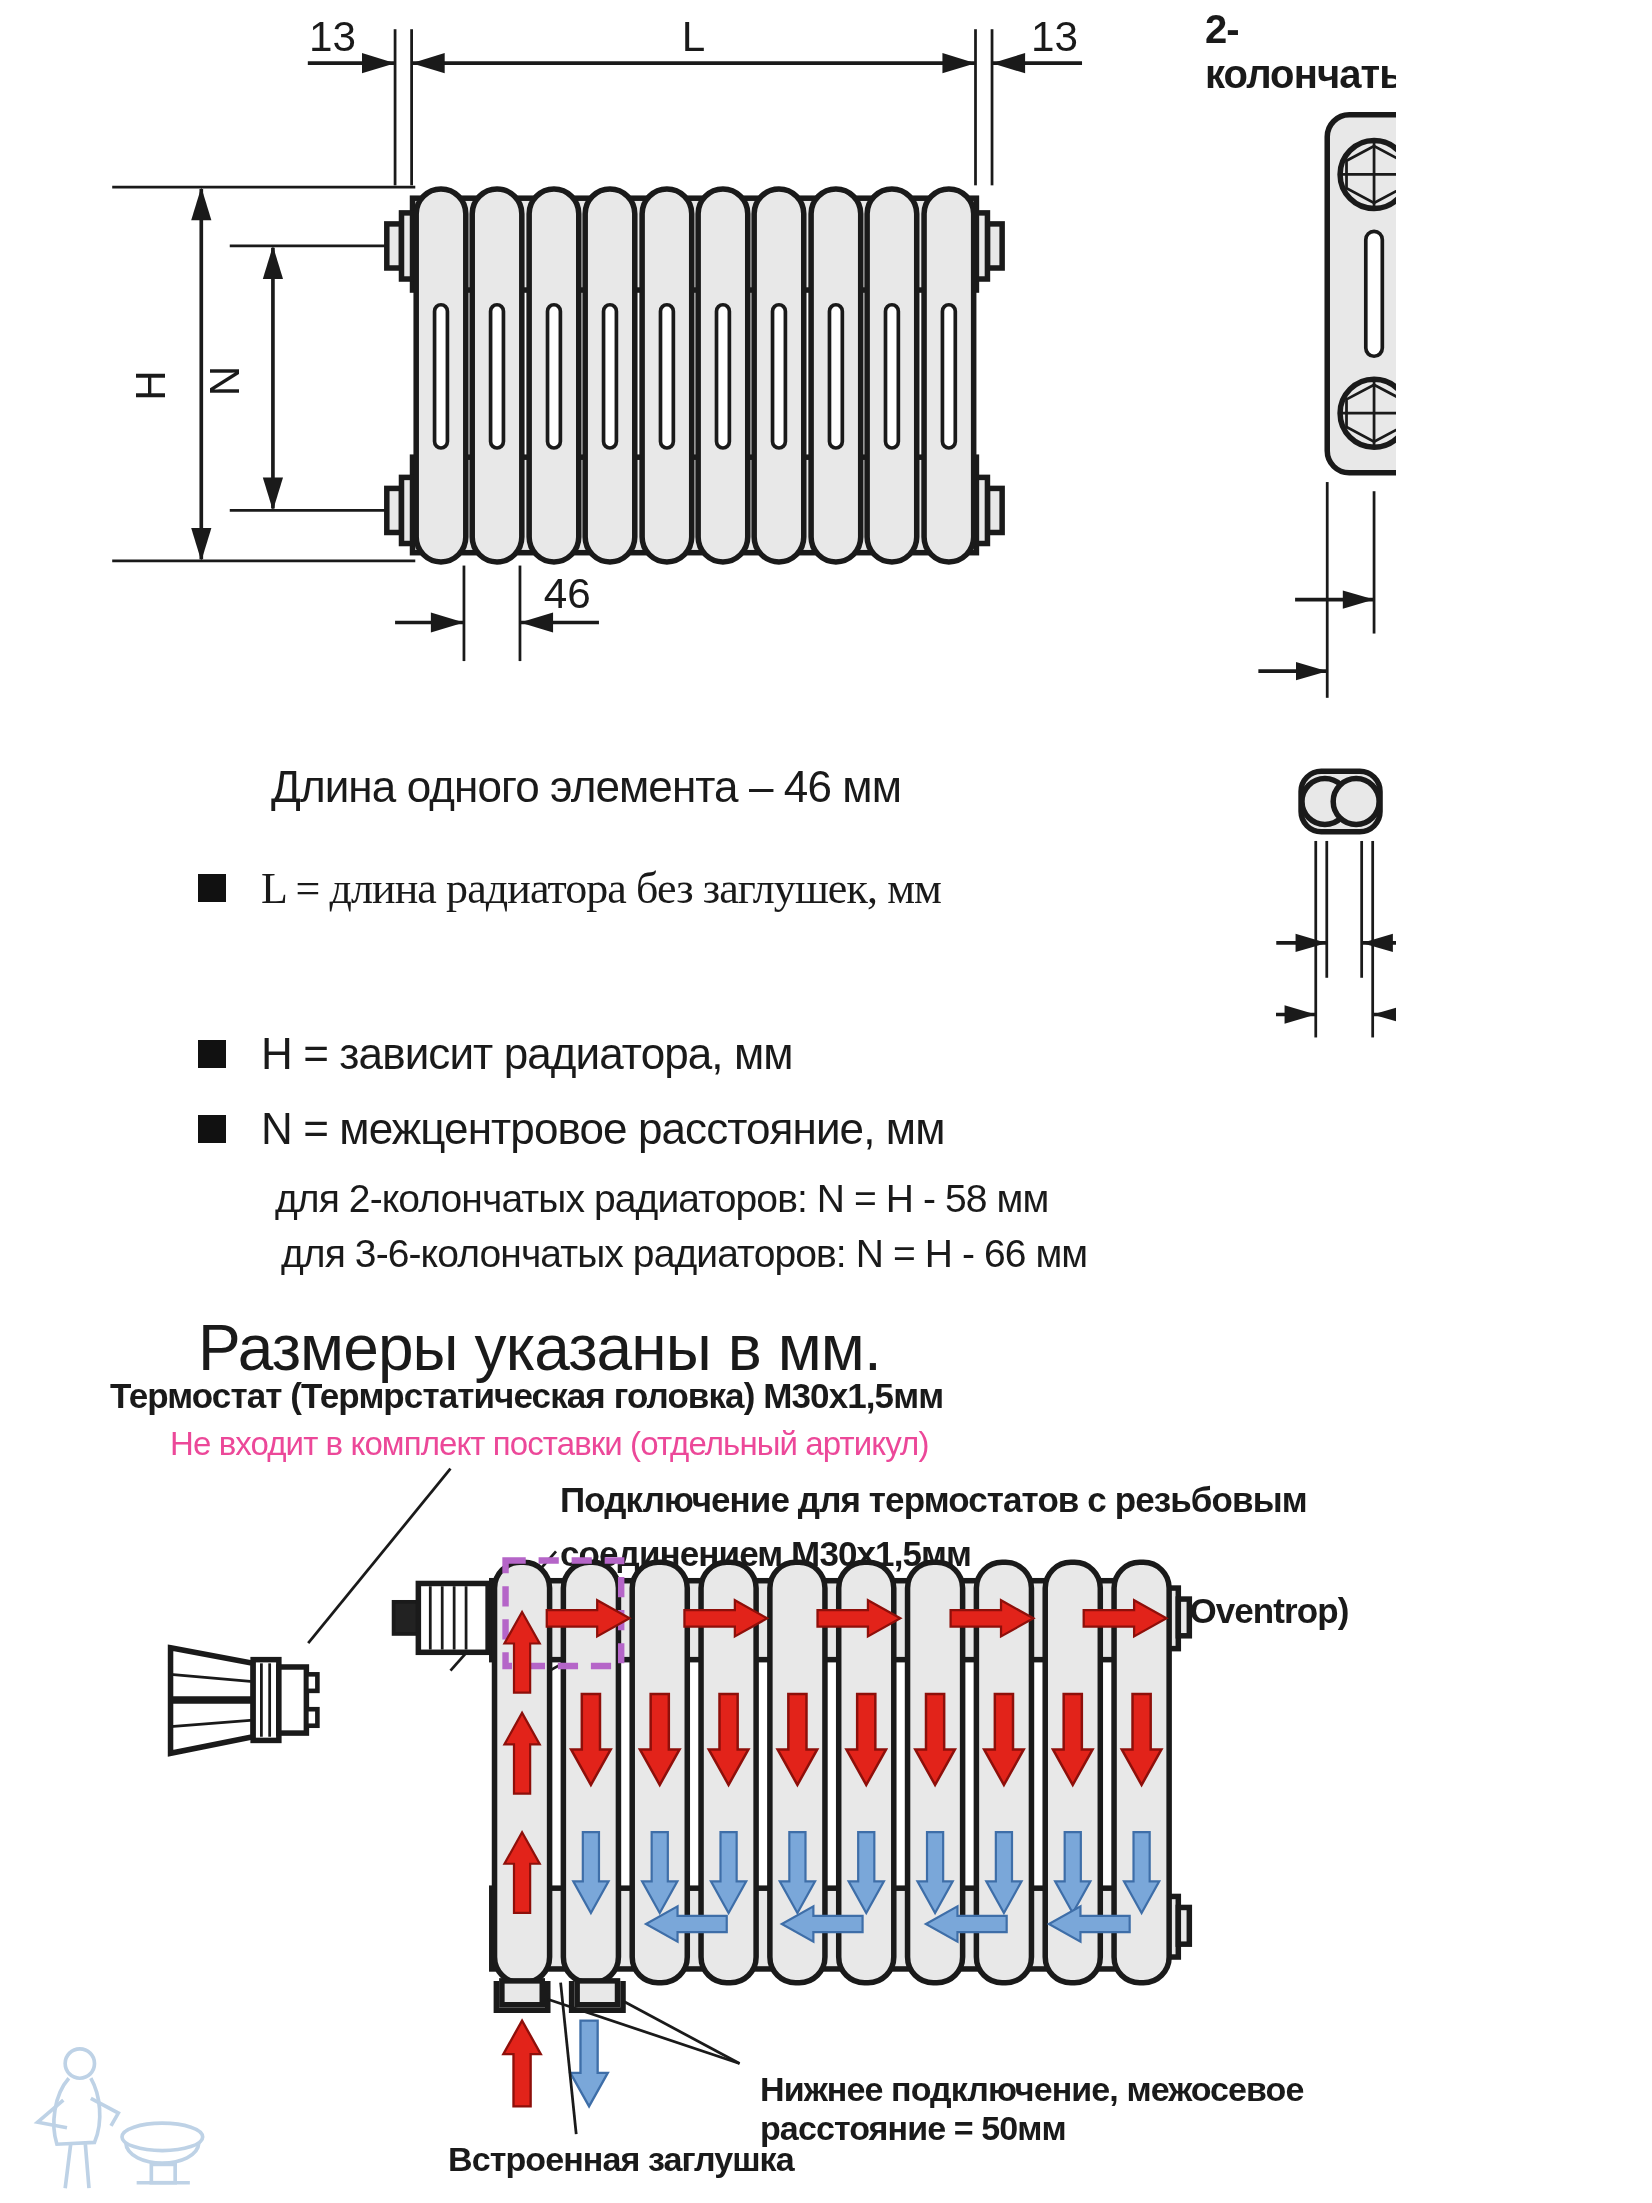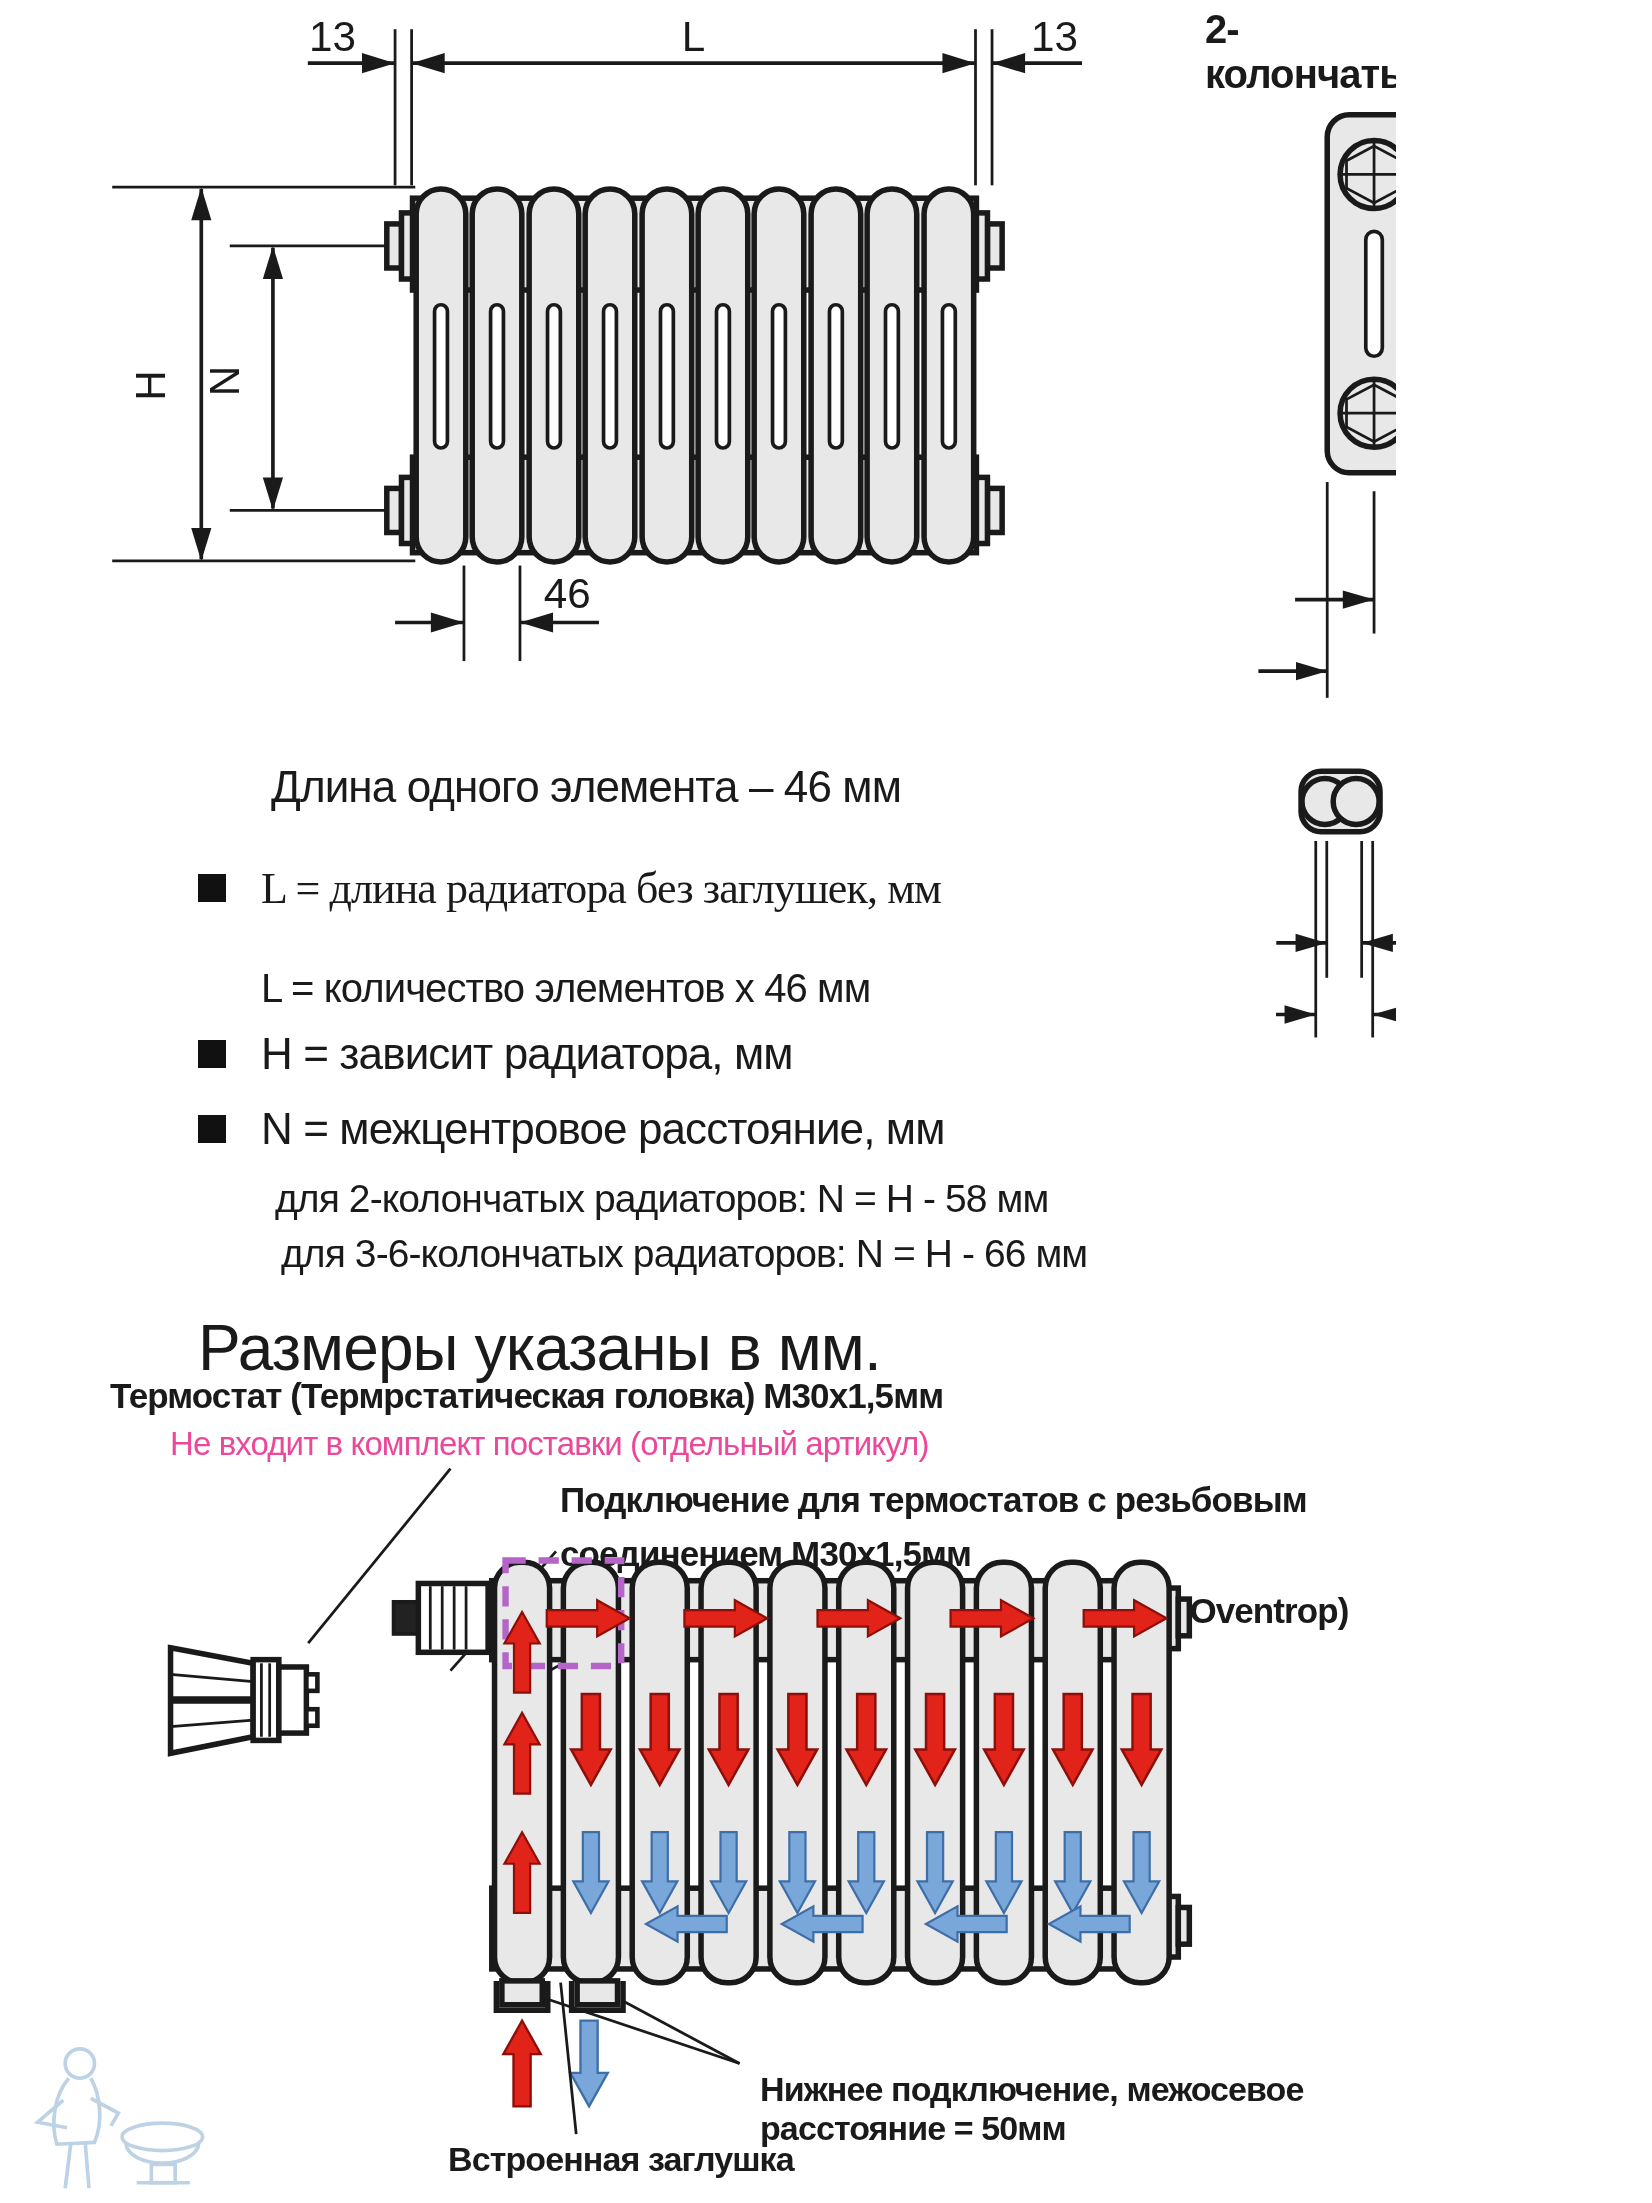--- a/index.html
+++ b/index.html
@@ -180,21 +180,20 @@
       <line class="dimline" x1="105" y1="275" x2="230" y2="275"></line>
       <polygon class="tri" points="105,275 139,265 139,285"></polygon>
       <text class="dimtxt" x="165" y="262">46</text>
     </g>
   </svg>
 
   <div class="abs spec-title" style="left:271px;top:762px;">Длина одного элемента – 46 мм</div>
 
   <div class="abs bullet" style="left:198px;top:874px;"></div>
   <div class="abs spec-line" style="left:261px;top:863px;font-family:Liberation Serif, serif;">L = длина радиатора без заглушек, мм</div>
-  <div class="abs spec-sub" style="left:261px;top:966px;">L = количество элементов х 46 мм</div>
 
   <div class="abs bullet" style="left:198px;top:1040px;"></div>
   <div class="abs spec-line" style="left:261px;top:1029px;">H = зависит радиатора, мм</div>
 
   <div class="abs bullet" style="left:198px;top:1115px;"></div>
   <div class="abs spec-line" style="left:261px;top:1104px;">N = межцентровое расстояние, мм</div>
   <div class="abs spec-sub2" style="left:275px;top:1177px;">для 2-колончатых радиаторов: N = H - 58 мм</div>
   <div class="abs spec-sub2" style="left:281px;top:1232px;">для 3-6-колончатых радиаторов: N = H - 66 мм</div>
 
   <div class="abs units" style="left:198px;top:1311px;">Размеры указаны в мм.</div>

